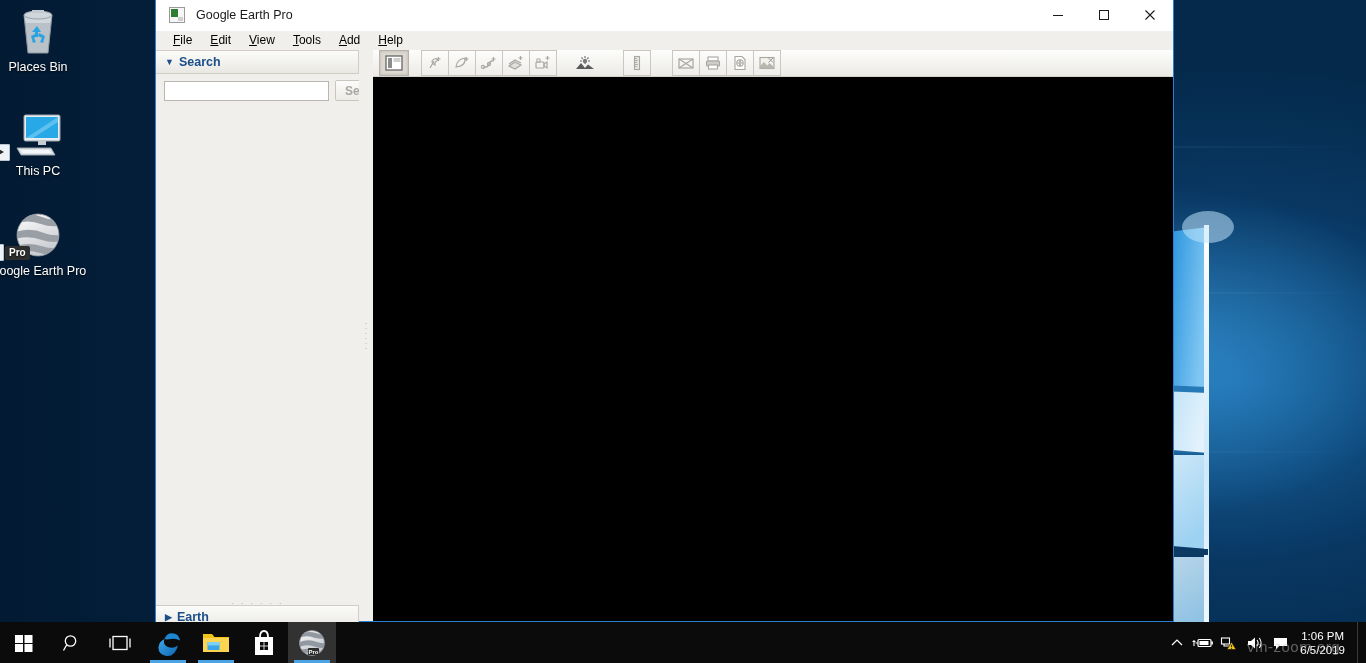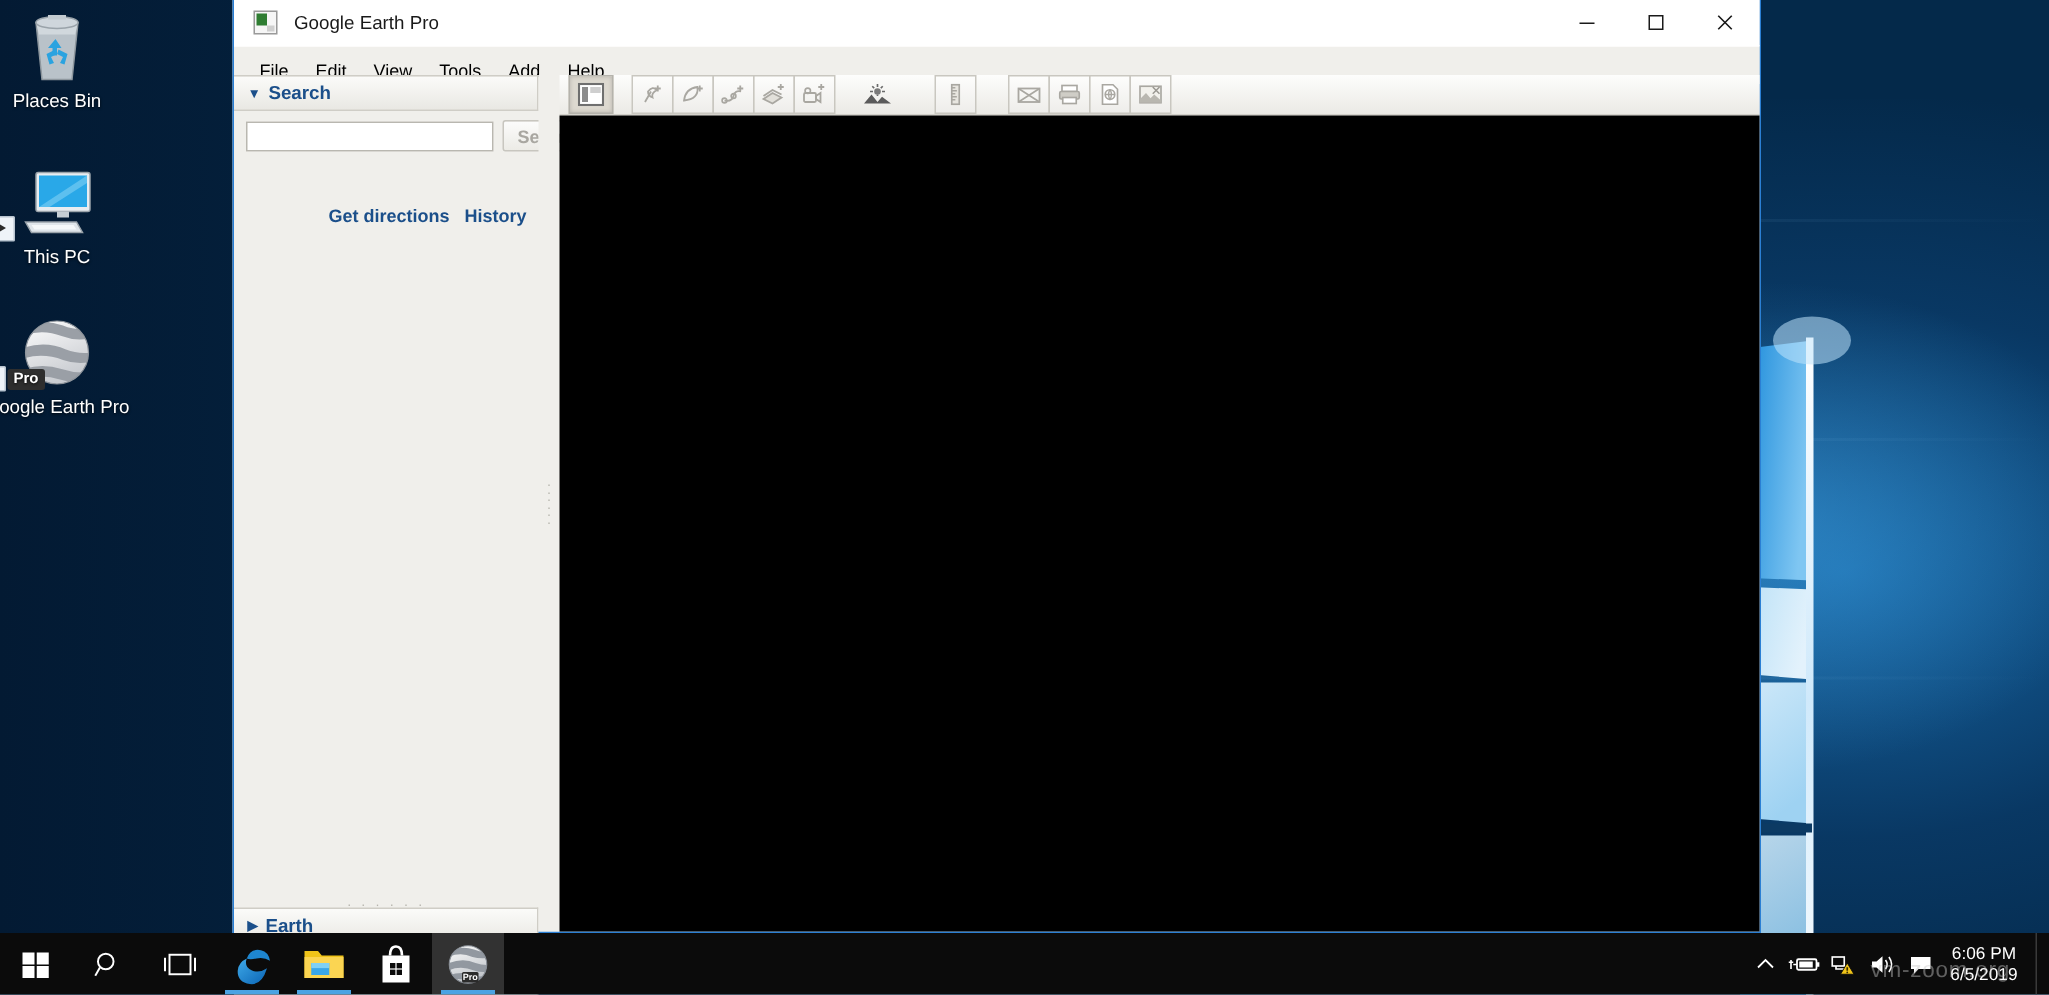--- a/index.html
+++ b/index.html
@@ -35,21 +35,21 @@
   #titlebar{height:30px;background:#ffffff;border-bottom:1px solid #ffffff;
     display:flex;align-items:center;position:relative;}
   #titlebar .t-icon{width:16px;height:16px;margin-left:13px;position:relative;
     background:#f6f6f6;border:1px solid #9a9a9a;box-sizing:border-box;}
   #titlebar .t-icon i{position:absolute;left:1px;top:1px;width:7px;height:8px;background:#2f7d32;display:block;}
   #titlebar .t-icon b{position:absolute;right:1px;bottom:1px;width:5px;height:4px;background:#cfcfcf;display:block;}
   #titlebar .t-text{margin-left:11px;font-size:12.5px;color:#1a1a1a;}
   .wbtns{position:absolute;right:0;top:0;height:30px;display:flex;}
   .wbtn{width:46px;height:30px;display:flex;align-items:center;justify-content:center;}
 
-  #menubar{height:25px;background:#f0efeb;display:flex;align-items:flex-end;padding-left:8px;}
+  #menubar{height:25px;background:#f0efeb;display:flex;align-items:flex-start;padding-left:8px;}
   .mi{font-size:12px;color:#000;padding:2px 9px;}
   .mi u{text-decoration:underline;}
 
   #body{position:absolute;left:0;top:50px;right:0;bottom:0;}
 
   
   #sidebar{position:absolute;left:0;top:0;width:203px;bottom:0;background:#f0efeb;}
   .panel-head{height:24px;background:linear-gradient(180deg,#fbfbf9 0%,#e9e8e3 100%);
     border:1px solid #cfcdc6;border-left:none;box-sizing:border-box;
     display:flex;align-items:center;padding-left:9px;font-size:12.5px;font-weight:bold;color:#1b4f8a;}
@@ -245,24 +245,20 @@
 
     <div id="sidebar">
       <div class="panel-head">
         <span class="tri">▼</span>
         <span>Search</span>
       </div>
       <div class="search-row">
         <input id="search-input" type="text" placeholder="" style="">
         <button id="search-btn">Search</button>
       </div>
-      <div class="links-row">
-        <a class="slink" href="#">Get directions</a>
-        <a class="slink" href="#">History</a>
-      </div>
 
       <div class="grip">· · · · · ·</div>
 
       <div class="panel-head places">
         <span class="tri">▶</span>
         <span>Earth</span>
       </div>
       <div class="panel-head layers">
         <span class="tri">▶</span>
         <span>Layers</span>
@@ -507,20 +503,20 @@
         <path d="M2 6 h3 L9 2.5 v11 L5 10 H2 Z" fill="#fff"></path>
         <path d="M11 5 q2.2 3 0 6 M13.3 3 q3.6 5 0 10" fill="none" stroke="#fff" stroke-width="1.1"></path>
       </svg>
     </div>
     <div class="ti">
       <svg width="18" height="16" viewBox="0 0 18 16">
         <path d="M2 3 h13 v8 h-8 l-3 3 v-3 h-2 z" fill="#fff"></path>
       </svg>
     </div>
     <div id="clock">
-      <div>6:06 PM</div>
+      <div>1:06 PM</div>
       <div>6/5/2019</div>
     </div>
     <div id="showdesk"></div>
   </div>
 </div>
 
 <div class="wm">vm-zoom.org</div>
 
 </body></html>

